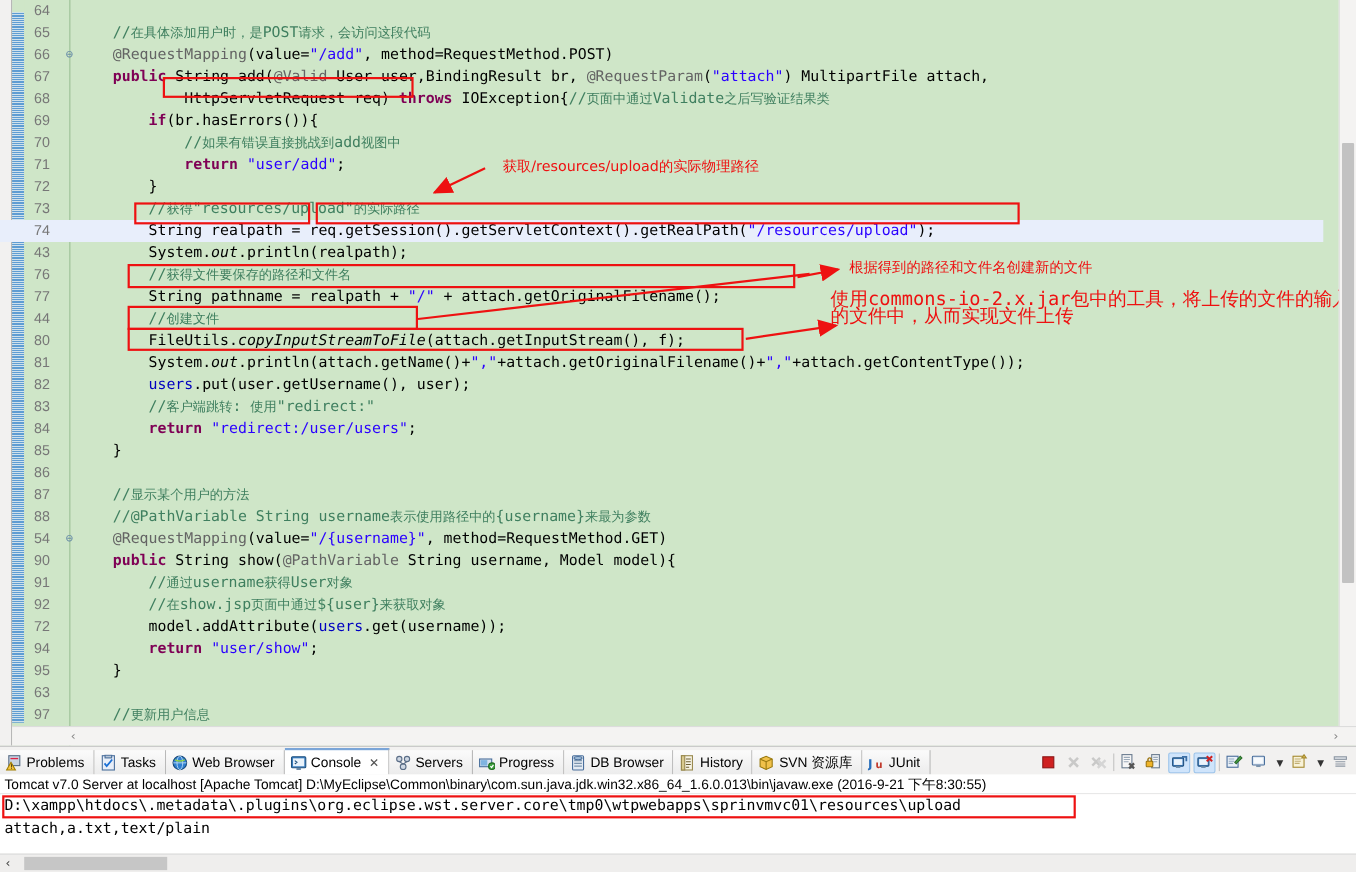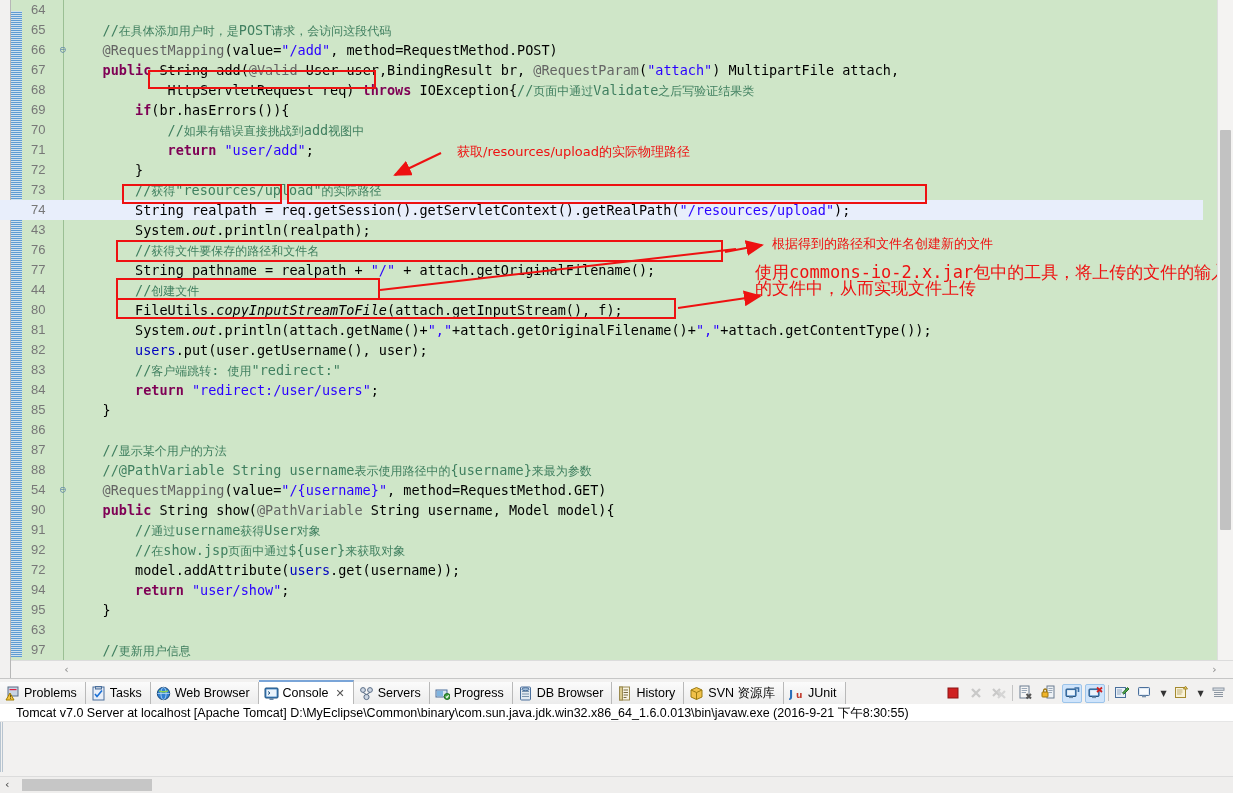--- a/index.html
+++ b/index.html
@@ -234,21 +234,21 @@
   }
 
   .statusline {
     position: absolute;
     left: 0; top: 25px;
     width: 1233px; height: 18px;
     font-size: 12.5px;
     color: #000;
     background: #ffffff;
     line-height: 18px;
-    padding-left: 16px;
+    padding-left: 4px;
     box-sizing: border-box;
     border-bottom: 1px solid #e6e6e6;
     white-space: nowrap;
     overflow: hidden;
     font-family: "Liberation Sans", sans-serif;
   }
   .console-body {
     position: absolute;
     left: 0; top: 43px;
     width: 1233px; height: 54px;
@@ -545,19 +545,24 @@
             <rect x="2" y="3" width="11" height="2.3" fill="#dfe4ea" stroke="#8c96a2"></rect>
             <path d="M3 7.5 H12 M3 9.5 H12 M3 11.5 H12" stroke="#8c96a2"></path>
           </svg>
         </span>
       </div>
 
     <div class="statusline">Tomcat v7.0 Server at localhost [Apache Tomcat] D:\MyEclipse\Common\binary\com.sun.java.jdk.win32.x86_64_1.6.0.013\bin\javaw.exe (2016-9-21 下午8:30:55)</div>
 
     <div class="console-left-rule"></div>
 
+    <div class="console-body">
+      <div class="cline">D:\xampp\htdocs\.metadata\.plugins\org.eclipse.wst.server.core\tmp0\wtpwebapps\sprinvmvc01\resources\upload</div>
+      <div class="cline">attach,a.txt,text/plain</div>
+      <div class="console-hl"></div>
+    </div>
 
     <div class="console-hscroll">
       <div class="ch-arrow">‹</div>
       <div class="console-hthumb"></div>
     </div>
   </div>
 </div>
 
 </body></html>

